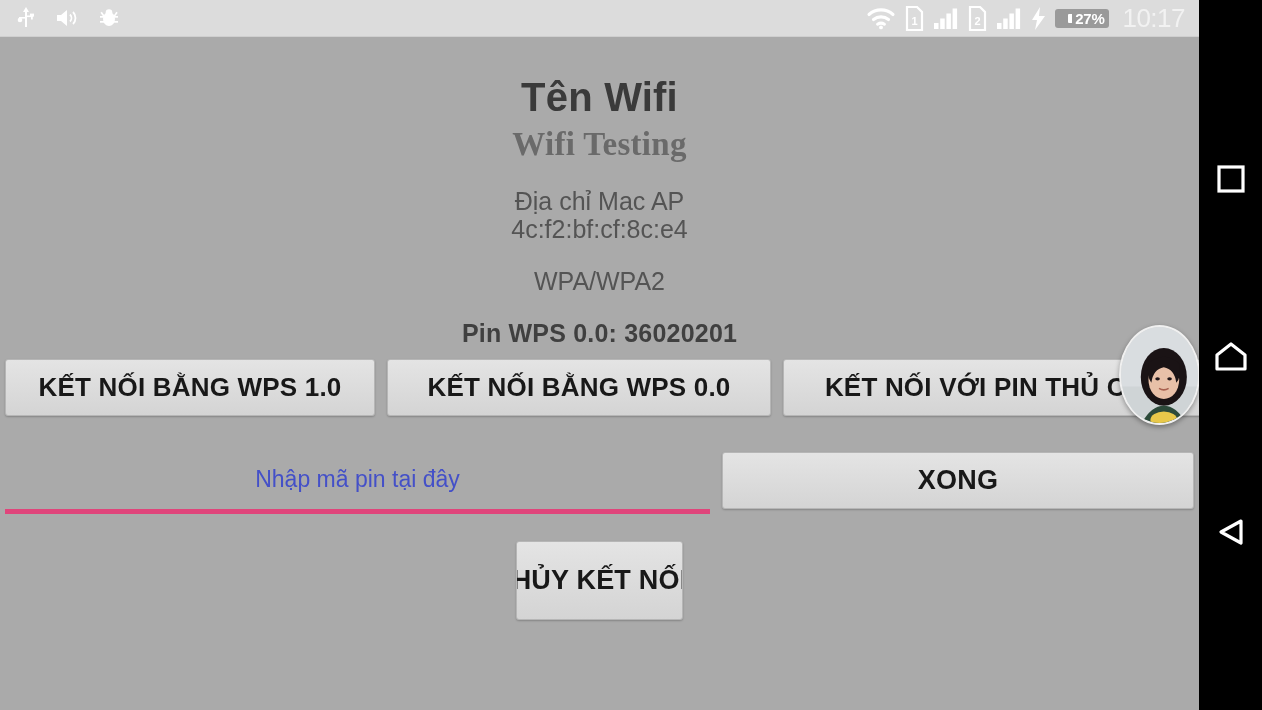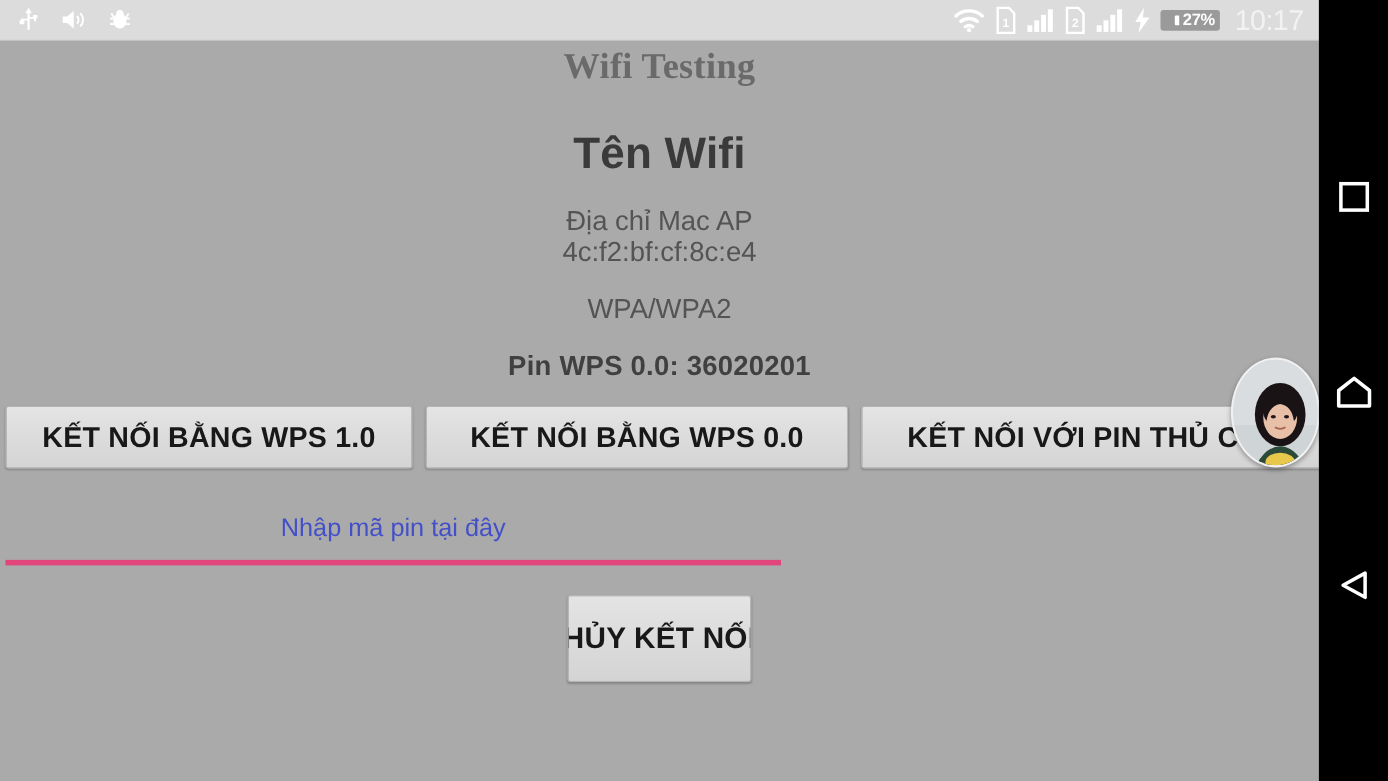--- a/index.html
+++ b/index.html
@@ -141,21 +141,21 @@
     justify-content: center;
     white-space: nowrap;
     overflow: hidden;
     cursor: pointer;
     user-select: none;
   }
 
   #wps-row {
     position: absolute;
     left: 0;
-    top: 332px;
+    top: 322px;
     width: 1199px;
     display: flex;
   }
   #wps-row .btn {
     height: 57px;
     flex: 0 0 auto;
   }
   #btn-wps10 { width: 370px; margin-left: 5px; }
   #btn-wps00 { width: 384px; margin-left: 12px; }
   #btn-manual { width: 424px; margin-left: 12px; }
@@ -356,23 +356,23 @@
       <span class="battery-pill">
         <span class="cap"></span>
         <span class="battery-pct">27%</span>
       </span>
       <span id="clock">10:17</span>
     </div>
   </div>
 
   <div id="app">
 
+    <div id="wifi-title">Tên Wifi</div>
+
     <div id="wifi-subtitle">Wifi Testing</div>
-
-    <div id="wifi-title">Tên Wifi</div>
 
     <div class="info-block">
       <span class="line">Địa chỉ Mac AP</span>
       <span class="line">4c:f2:bf:cf:8c:e4</span>
     </div>
 
     <div class="info-block">
       <span class="line">WPA/WPA2</span>
     </div>
 
@@ -382,20 +382,21 @@
       <div class="btn" id="btn-wps10">KẾT NỐI BẰNG WPS 1.0</div>
       <div class="btn" id="btn-wps00">KẾT NỐI BẰNG WPS 0.0</div>
       <div class="btn" id="btn-manual">KẾT NỐI VỚI PIN THỦ CÔN</div>
     </div>
 
     <div id="pin-row">
       <div id="pin-input-wrap">
         <input id="pin-input" type="text" placeholder="Nhập mã pin tại đây" style="">
         <div id="pin-underline"></div>
       </div>
+      <div class="btn" id="btn-xong">XONG</div>
     </div>
 
     <div class="btn" id="btn-huy">HỦY KẾT NỐI</div>
   </div>
 
   <div id="avatar-bubble">
     <svg viewBox="0 0 81 100" preserveAspectRatio="xMidYMid slice">
       <rect x="0" y="0" width="81" height="100" fill="#d9dde0"></rect>
       <rect x="0" y="62" width="81" height="38" fill="#cfd4d6"></rect>
       <ellipse cx="45" cy="52" rx="24" ry="30" fill="#1a1315"></ellipse>

